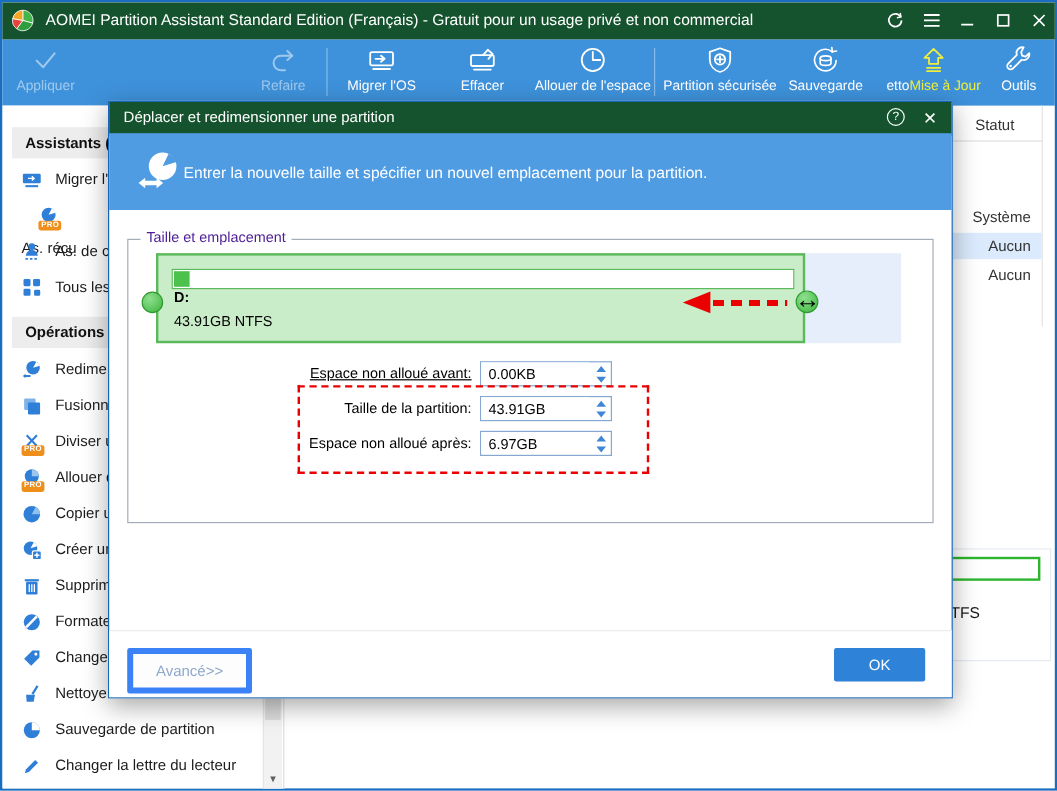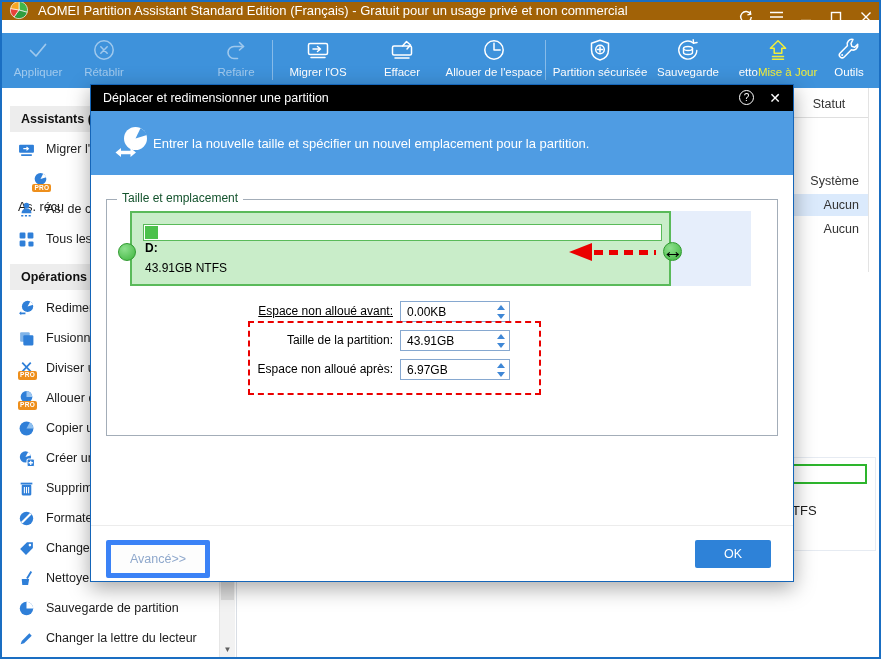--- a/index.html
+++ b/index.html
@@ -1,20 +1,20 @@
 <!DOCTYPE html>
 <html><head>
 <meta charset="utf-8">
 <style>
   html,body{margin:0;padding:0;background:#d8d8d8;}
   .window{position:relative;width:881px;height:659px;background:#fff;overflow:hidden;
           font-family:"Liberation Sans",sans-serif;border:2px solid #1a6ec2;box-sizing:border-box;}
 
   
-  .titlebar{position:absolute;left:-2px;top:-2px;width:881px;height:20px;background:#a16207;display:flex;align-items:center;}
+  .titlebar{position:absolute;left:-2px;top:-2px;width:881px;height:33px;background:#14532d;display:flex;align-items:center;}
   .app-icon{margin-left:9px;width:20px;height:20px;flex:none;}
   .win-title{color:#fff;font-size:13px;margin-left:9px;white-space:nowrap;}
   .tb-controls{position:absolute;right:0;top:0;height:33px;display:flex;align-items:center;}
   .ctrl{width:30px;height:33px;display:flex;align-items:center;justify-content:center;}
 
   
   .toolbar{position:absolute;left:-2px;top:31px;width:881px;height:55px;background:#3e92db;}
   .tb-btn{position:absolute;top:4px;display:flex;flex-direction:column;align-items:center;gap:3px;color:#fff;cursor:default;}
   .tb-btn .lbl{font-size:11.5px;white-space:nowrap;line-height:13px;}
   .dim{opacity:.5;}
@@ -41,32 +41,32 @@
   .status-row{position:absolute;left:790px;width:76px;height:22px;font-size:12.5px;color:#333;
               display:flex;align-items:center;justify-content:flex-end;padding-right:9px;box-sizing:border-box;}
   .row-hl{background:#dbeafc;}
   .disk-card{position:absolute;left:775px;top:455px;width:97px;height:92px;background:#fff;border:1px solid #e6ebf2;}
   .disk-bar{position:absolute;left:787px;top:462px;width:78px;height:20px;background:#fff;border:2px solid #2db52d;box-sizing:border-box;}
   .disk-text{position:absolute;left:790px;top:501px;font-size:13px;color:#1a1a1a;}
 
   
   .dialog{position:absolute;left:88px;top:82px;width:702px;height:496px;background:#fff;border:1px solid #1565b8;
           box-shadow:0 6px 20px rgba(0,0,0,.35);box-sizing:content-box;z-index:10;}
-  .dlg-title{position:absolute;left:0;top:0;width:702px;height:28px;background:#000000;}
+  .dlg-title{position:absolute;left:0;top:0;width:702px;height:28px;background:#14532d;}
   .dlg-title-text{position:absolute;left:12px;top:0;line-height:26px;color:#fff;font-size:12.5px;}
   .dlg-help{position:absolute;left:648px;top:5px;width:15px;height:15px;border:1.3px solid #fff;border-radius:50%;
             color:#fff;font-size:10px;display:flex;align-items:center;justify-content:center;box-sizing:border-box;}
   .dlg-close{position:absolute;left:674px;top:3px;width:20px;height:20px;color:#fff;font-size:14px;
              display:flex;align-items:center;justify-content:center;}
   .dlg-banner{position:absolute;left:0;top:26px;width:702px;height:64px;background:#4f9ce3;}
   .banner-icon{position:absolute;left:22px;top:13px;}
   .banner-text{position:absolute;left:62px;top:0;height:64px;display:flex;align-items:center;color:#fff;font-size:13px;}
 
   .groupbox{position:absolute;left:15px;top:114px;width:672px;height:237px;border:1px solid #a3adb8;box-sizing:border-box;}
-  .legend{position:absolute;left:26px;top:106px;background:#fff;padding:0 5px;font-size:12px;color:#14532d;}
+  .legend{position:absolute;left:26px;top:106px;background:#fff;padding:0 5px;font-size:12px;color:#4c1d95;}
 
   .part-green{position:absolute;left:39px;top:126px;width:541px;height:75px;background:#c9edc9;border:2px solid #5aba5a;box-sizing:border-box;}
   .part-unalloc{position:absolute;left:580px;top:126px;width:80px;height:75px;background:#e6eefb;}
   .inner-bar{position:absolute;left:52px;top:139px;width:519px;height:17px;background:#fff;border:1px solid #5aba5a;box-sizing:border-box;}
   .used-chunk{position:absolute;left:1px;top:1px;width:13px;height:13px;background:#4cc14c;}
   .part-name{position:absolute;left:54px;top:156px;font-size:12px;font-weight:bold;color:#000;}
   .part-size{position:absolute;left:54px;top:176px;font-size:12px;color:#000;}
   .handle{position:absolute;border-radius:50%;background:radial-gradient(circle at 35% 30%,#8ee08e,#3eb53e);border:1px solid #2f9a2f;box-sizing:border-box;}
   .cursor-arrow{position:absolute;left:566px;top:153px;width:32px;text-align:center;font-size:21px;font-weight:bold;color:#000;line-height:26px;}
 
@@ -137,29 +137,20 @@
 
   <div class="toolbar">
     <div class="tb-btn dim" style="left:3px;width:70px;">
       <span>
           <svg width="26" height="26" viewBox="0 0 26 26" fill="none" stroke="#fff" stroke-width="1.7" stroke-linecap="round" stroke-linejoin="round">
             <path d="M5.5 13.5 L11 19 L20.5 7.5"></path>
           </svg>
         </span>
       <span class="lbl">Appliquer</span>
     </div>
-    <div class="tb-btn dim" style="left:68px;width:72px;">
-      <span>
-          <svg width="26" height="26" viewBox="0 0 26 26" fill="none" stroke="#fff" stroke-width="1.5" stroke-linecap="round">
-            <circle cx="13" cy="13" r="9.2"></circle>
-            <path d="M9.8 9.8 L16.2 16.2 M16.2 9.8 L9.8 16.2"></path>
-          </svg>
-        </span>
-      <span class="lbl">Rétablir</span>
-    </div>
     <div class="tb-btn dim" style="left:200px;width:72px;">
       <span>
           <svg width="26" height="26" viewBox="0 0 26 26" fill="none" stroke="#fff" stroke-width="1.6" stroke-linecap="round" stroke-linejoin="round">
             <path d="M16.5 5.5 L20.5 9.5 L16.5 13"></path>
             <path d="M20.5 9.5 H11 a6 6 0 0 0 0 12 h3.5"></path>
           </svg>
         </span>
       <span class="lbl">Refaire</span>
     </div>
     <div class="tb-sep" style="left:272px;"></div>

